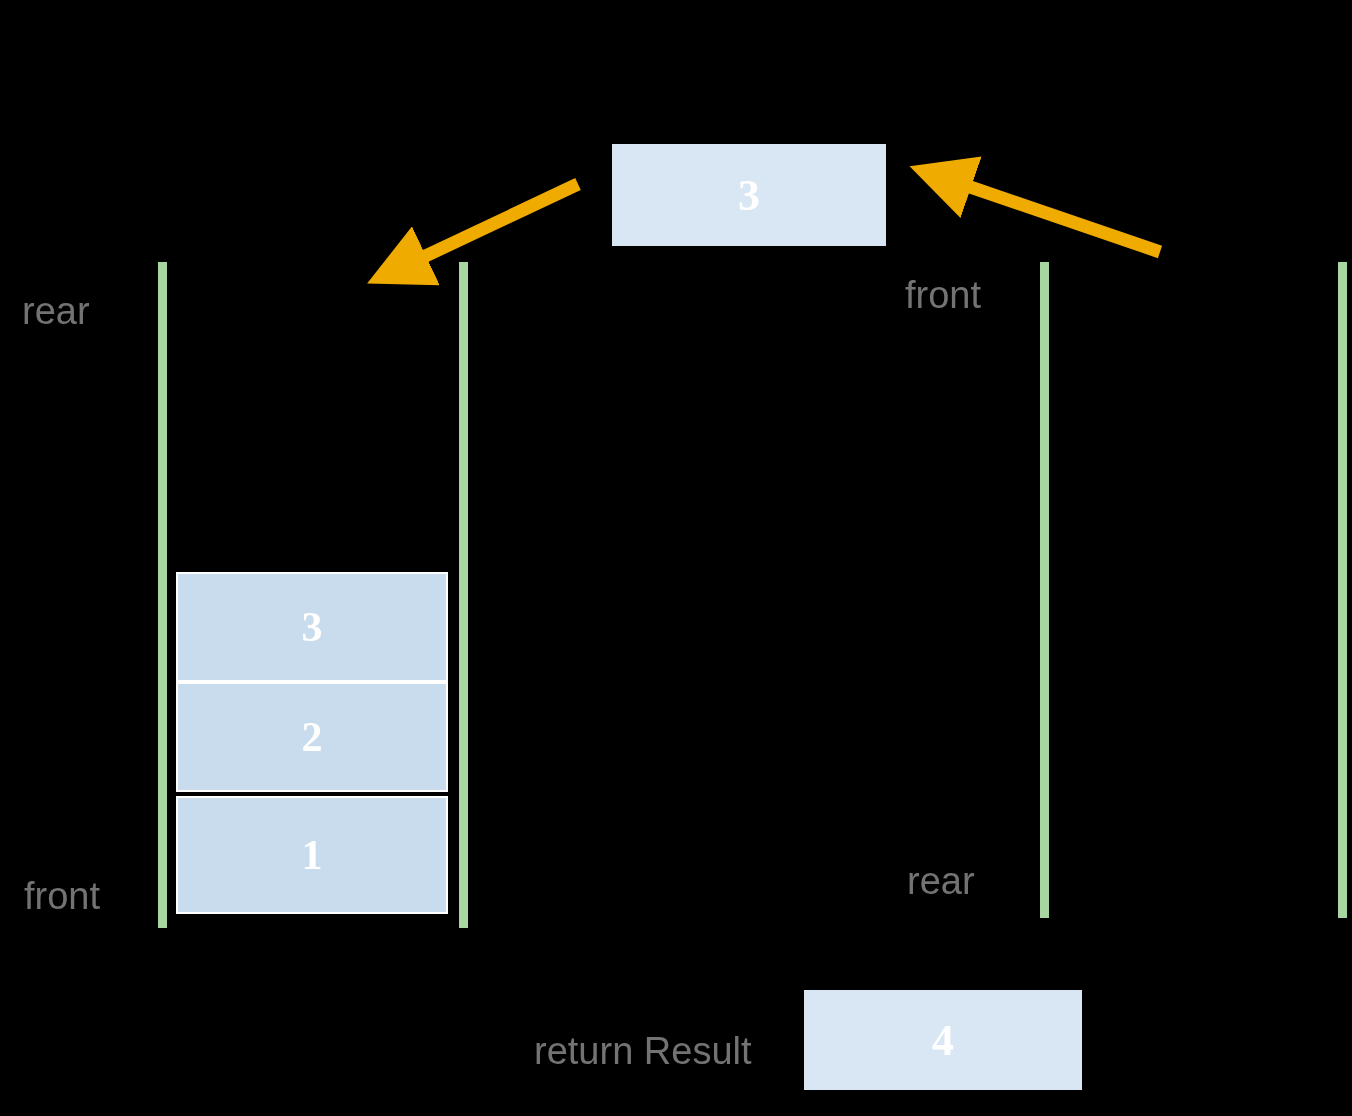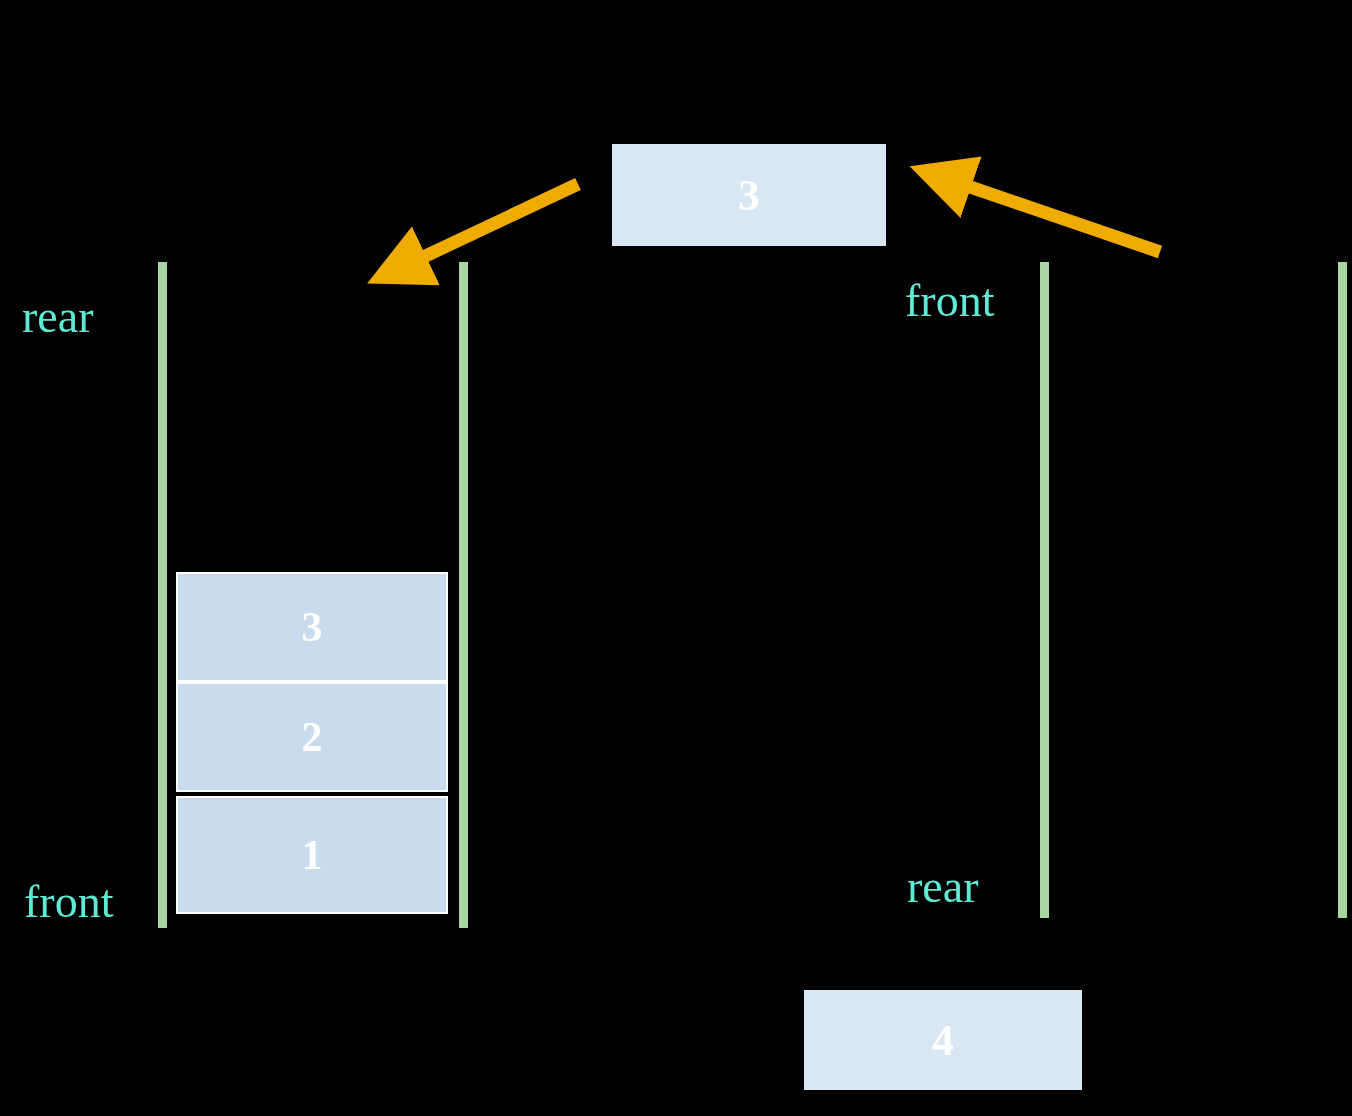--- a/index.html
+++ b/index.html
@@ -15,23 +15,23 @@
     overflow: hidden;
     font-family: "Liberation Serif", serif;
   }
   .rail {
     position: absolute;
     background: #a8d6a0;
     width: 9px;
   }
   .label {
     position: absolute;
-    color: #5eead4;
-    font-family: Liberation Serif, serif;
-    font-size: 46px;
+    color: #737373;
+    font-family: Liberation Sans, sans-serif;
+    font-size: 38px;
     white-space: nowrap;
   }
   .cell {
     position: absolute;
     background: #c8dcee;
     border: 2px solid #ffffff;
     box-sizing: border-box;
     color: #ffffff;
     font-family: "Liberation Serif", serif;
     font-weight: bold;
@@ -76,20 +76,21 @@
 
   <div class="label" style="left:905px; top:274px;">front</div>
   <div class="label" style="left:907px; top:860px;">rear</div>
 
   <div class="cell" style="left:176px; top:572px; width:272px; height:110px;">3</div>
   <div class="cell" style="left:176px; top:682px; width:272px; height:110px;">2</div>
   <div class="cell" style="left:176px; top:796px; width:272px; height:118px;">1</div>
 
   <div class="floating-box" style="left:612px; top:144px; width:274px; height:102px;">3</div>
 
+  <div class="label" style="left:534px; top:1030px;">return Result</div>
   <div class="floating-box" style="left:804px; top:990px; width:278px; height:100px;">4</div>
 
   <svg class="arrow-svg" viewBox="0 0 1352 1116">
     <defs>
       <marker id="arrowhead" markerWidth="5" markerHeight="5" refX="2.2" refY="2.5" orient="auto">
         <polygon points="0,0 5,2.5 0,5" fill="#f0ab00"></polygon>
       </marker>
     </defs>
     <line x1="578" y1="184" x2="400" y2="268" stroke="#f0ab00" stroke-width="13" marker-end="url(#arrowhead)"></line>
     <line x1="1160" y1="252" x2="944" y2="178" stroke="#f0ab00" stroke-width="13" marker-end="url(#arrowhead)"></line>

